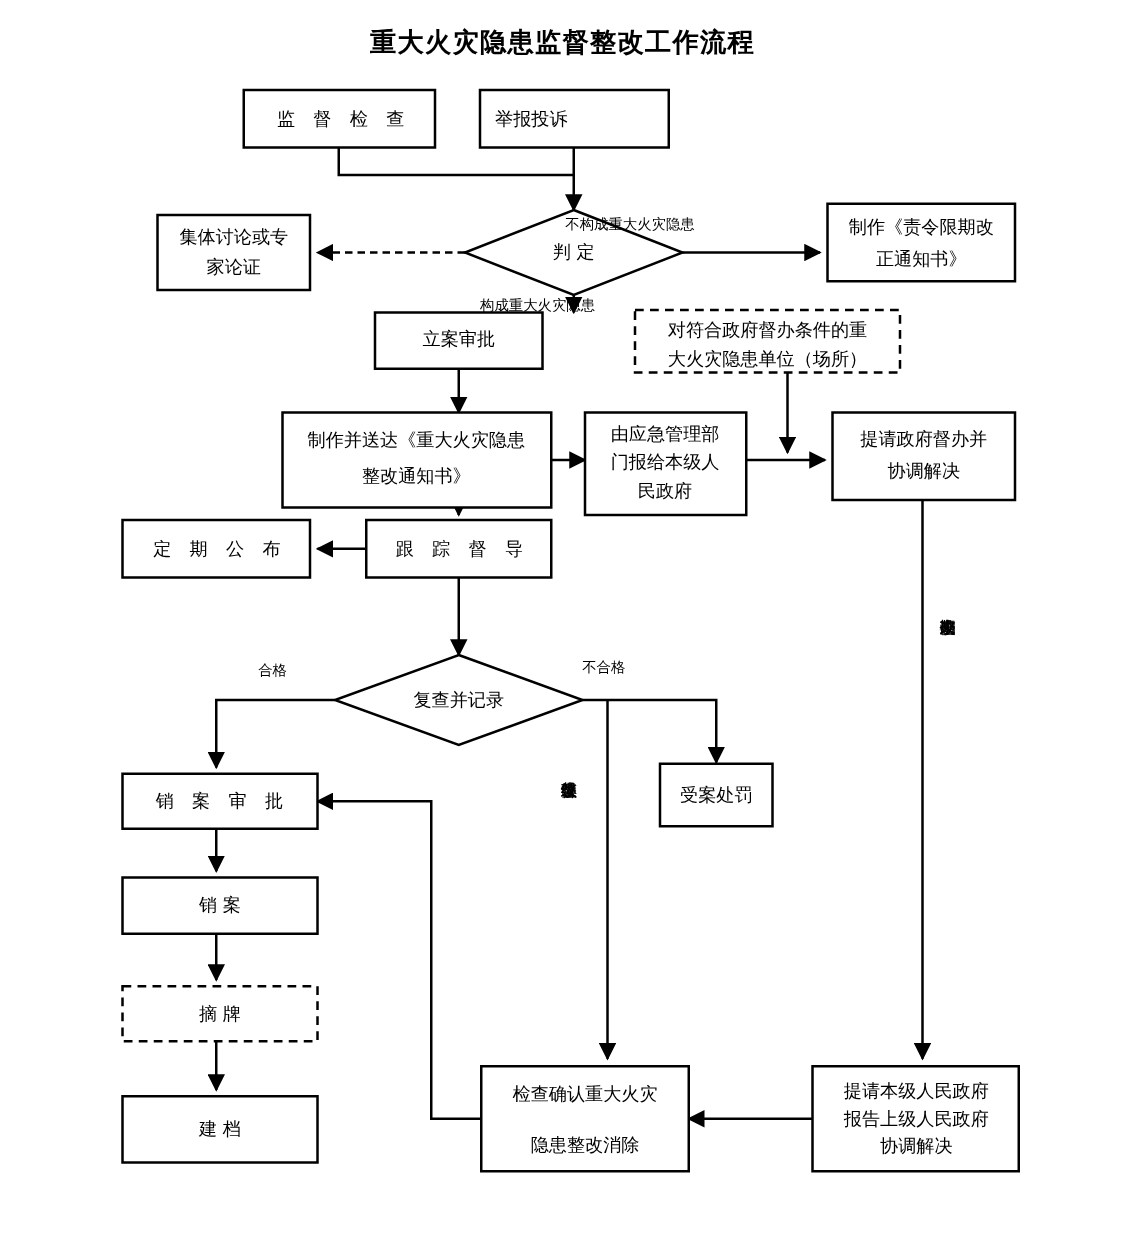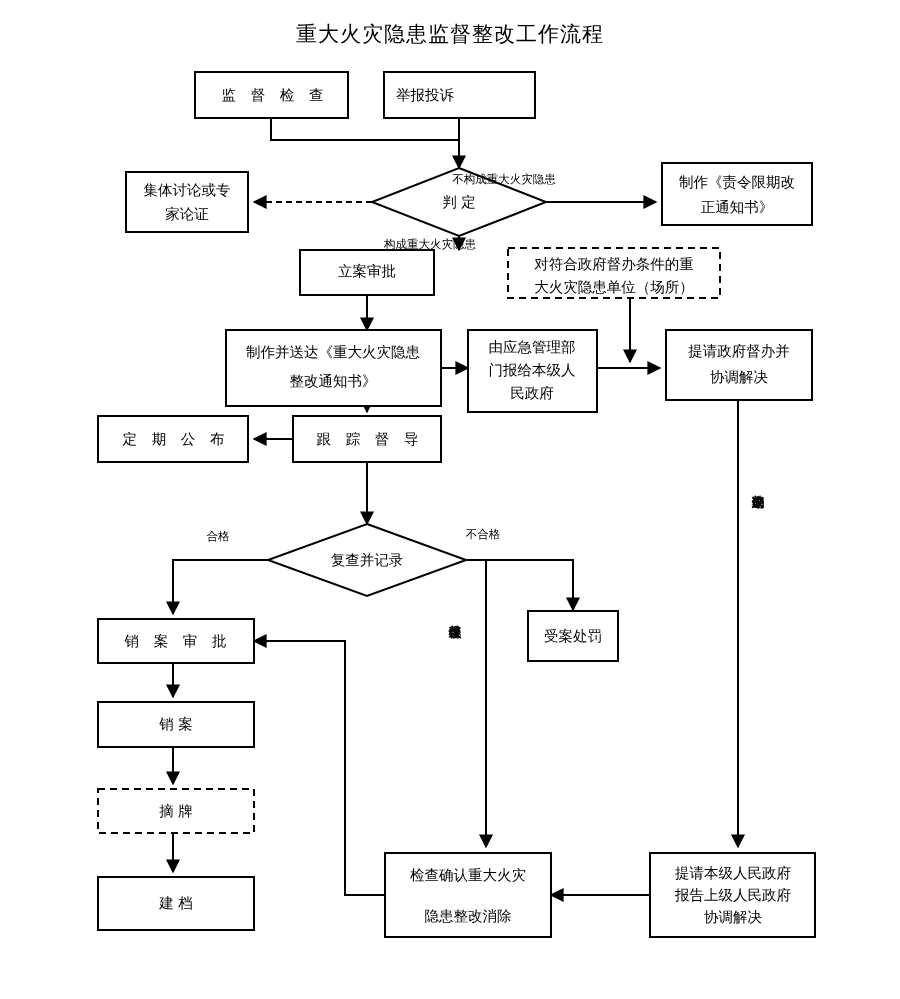--- a/index.html
+++ b/index.html
@@ -16,21 +16,21 @@
     overflow: hidden;
   }
   #chart-title {
     position: absolute;
     left: 0;
     top: 20px;
     width: 900px;
     text-align: center;
     font-family: "DejaVu Serif", serif;
     font-size: 21px;
-    font-weight: normal;
+    font-weight: bold;
     letter-spacing: 1px;
     color: #000;
   }
   svg#flow {
     position: absolute;
     left: 0;
     top: 0;
     width: 900px;
     height: 999px;
   }

